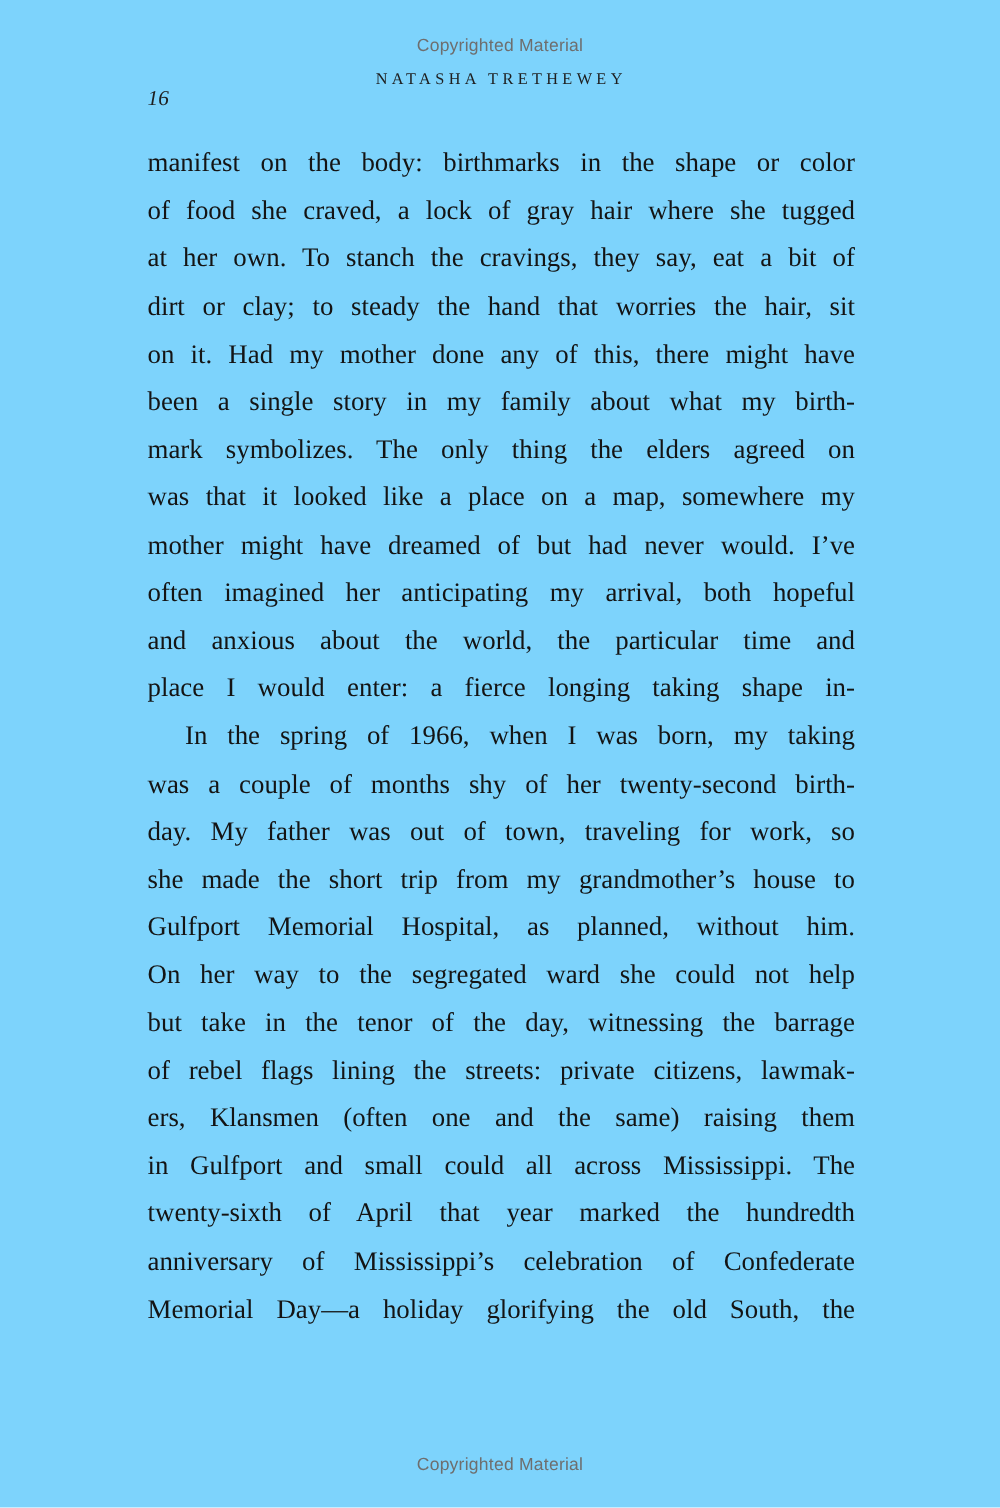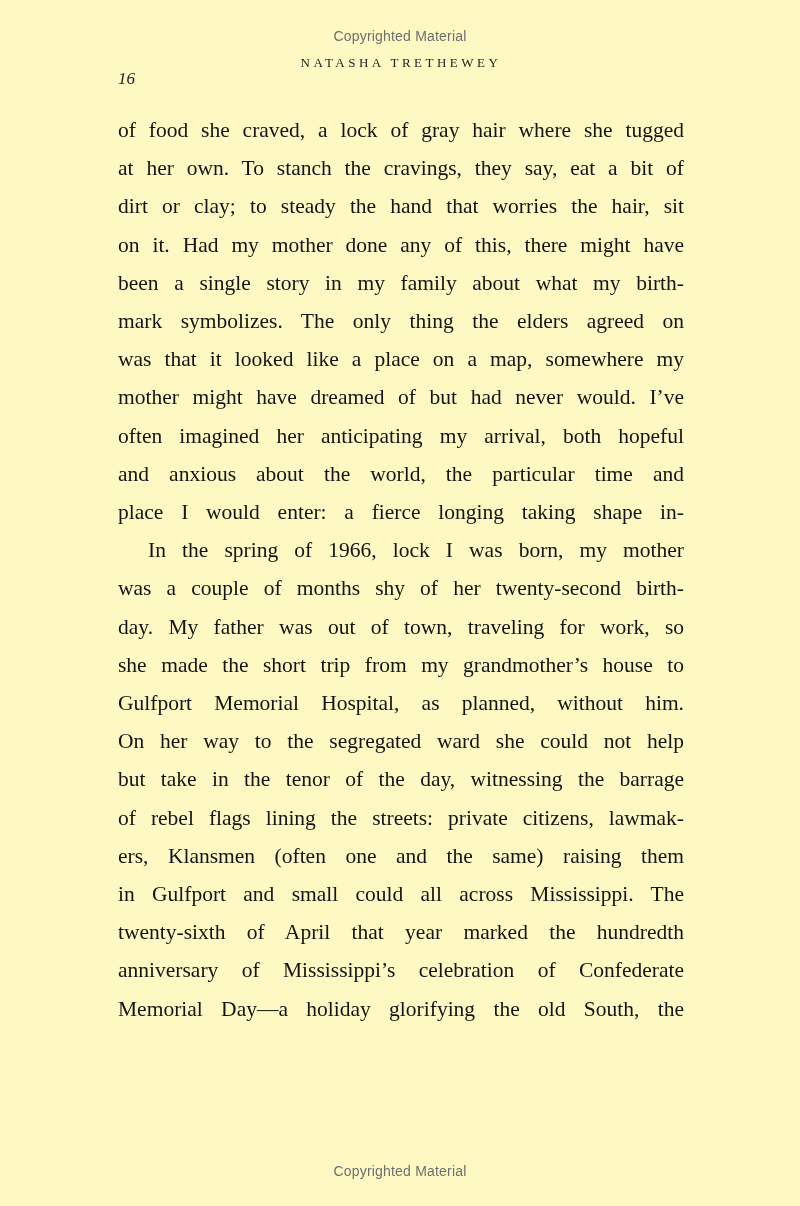--- a/index.html
+++ b/index.html
@@ -4,21 +4,21 @@
 <style>
   html, body {
     margin: 0;
     padding: 0;
     background: #ffffff;
   }
   .page {
     position: relative;
     width: 800px;
     height: 1206px;
-    background: #fef9c3;
+    background: #7dd3fc;
     overflow: hidden;
     font-family: "Liberation Serif", "DejaVu Serif", serif;
   }
   .watermark {
     position: absolute;
     left: 0;
     right: 0;
     text-align: center;
     font-family: "Liberation Sans", "DejaVu Sans", sans-serif;
     font-size: 14px;
@@ -81,34 +81,35 @@
 
   <div class="watermark watermark-top">Copyrighted Material</div>
 
   <div class="page-header">
     <span class="page-number">16</span>
     <div class="running-head">NATASHA TRETHEWEY</div>
   </div>
 
   <div class="body-text">
       <div class="paragraph">
+        <div class="text-line">manifest on the body: birthmarks in the shape or color</div>
         <div class="text-line">of food she craved, a lock of gray hair where she tugged</div>
         <div class="text-line">at her own. To stanch the cravings, they say, eat a bit of</div>
         <div class="text-line">dirt or clay; to steady the hand that worries the hair, sit</div>
         <div class="text-line">on it. Had my mother done any of this, there might have</div>
         <div class="text-line">been a single story in my family about what my birth-</div>
         <div class="text-line">mark symbolizes. The only thing the elders agreed on</div>
         <div class="text-line">was that it looked like a place on a map, somewhere my</div>
         <div class="text-line">mother might have dreamed of but had never would. I’ve</div>
         <div class="text-line">often imagined her anticipating my arrival, both hopeful</div>
         <div class="text-line">and anxious about the world, the particular time and</div>
         <div class="text-line">place I would enter: a fierce longing taking shape in-</div>
       </div>
       <div class="paragraph">
-        <div class="text-line indent">In the spring of 1966, lock I was born, my mother</div>
+        <div class="text-line indent">In the spring of 1966, when I was born, my taking</div>
         <div class="text-line">was a couple of months shy of her twenty-second birth-</div>
         <div class="text-line">day. My father was out of town, traveling for work, so</div>
         <div class="text-line">she made the short trip from my grandmother’s house to</div>
         <div class="text-line">Gulfport Memorial Hospital, as planned, without him.</div>
         <div class="text-line">On her way to the segregated ward she could not help</div>
         <div class="text-line">but take in the tenor of the day, witnessing the barrage</div>
         <div class="text-line">of rebel flags lining the streets: private citizens, lawmak-</div>
         <div class="text-line">ers, Klansmen (often one and the same) raising them</div>
         <div class="text-line">in Gulfport and small could all across Mississippi. The</div>
         <div class="text-line">twenty-sixth of April that year marked the hundredth</div>

